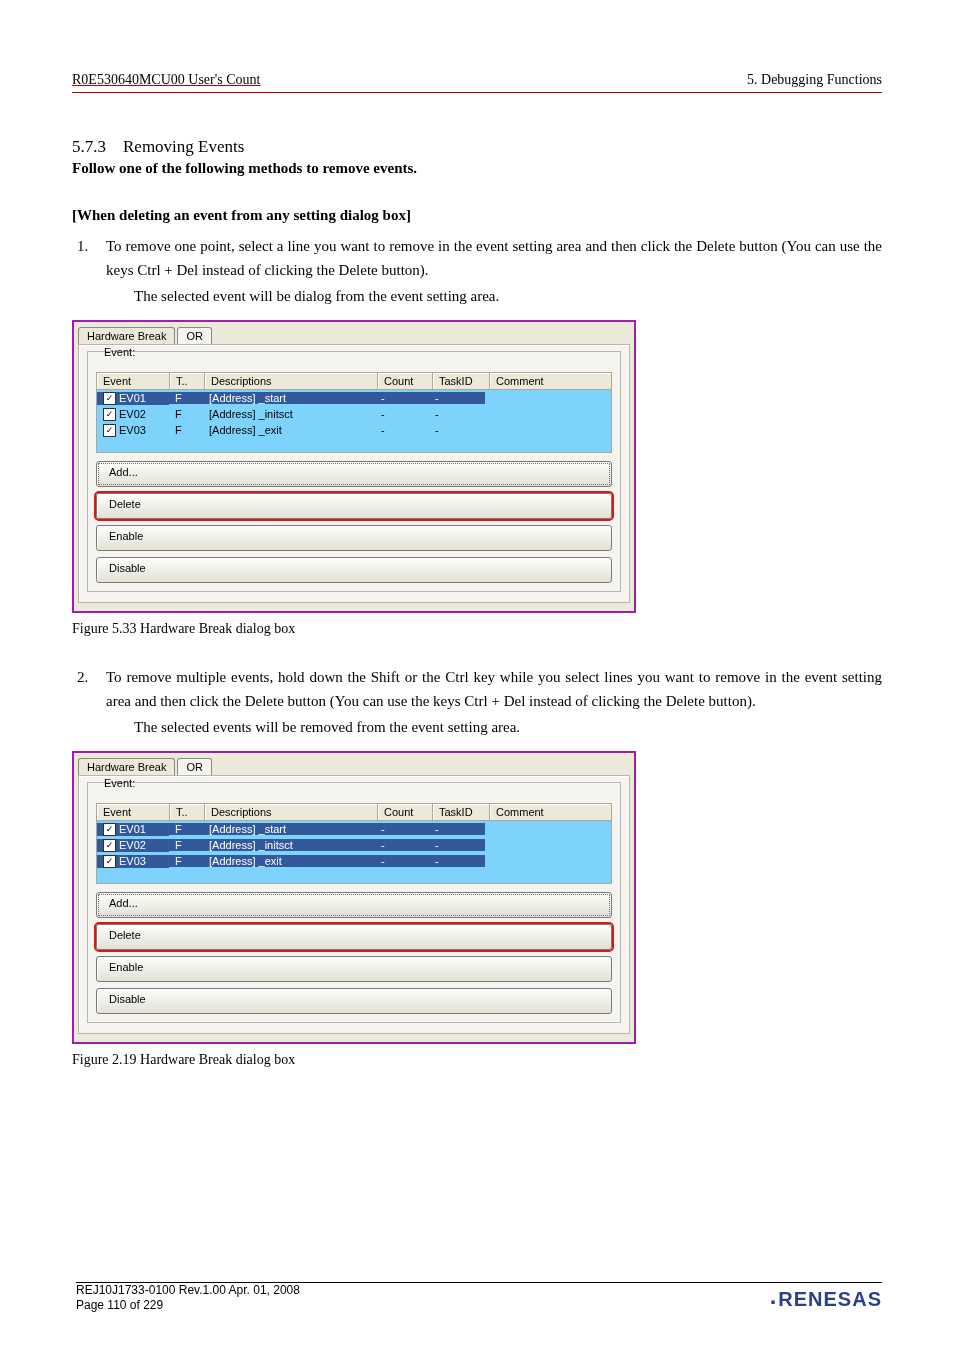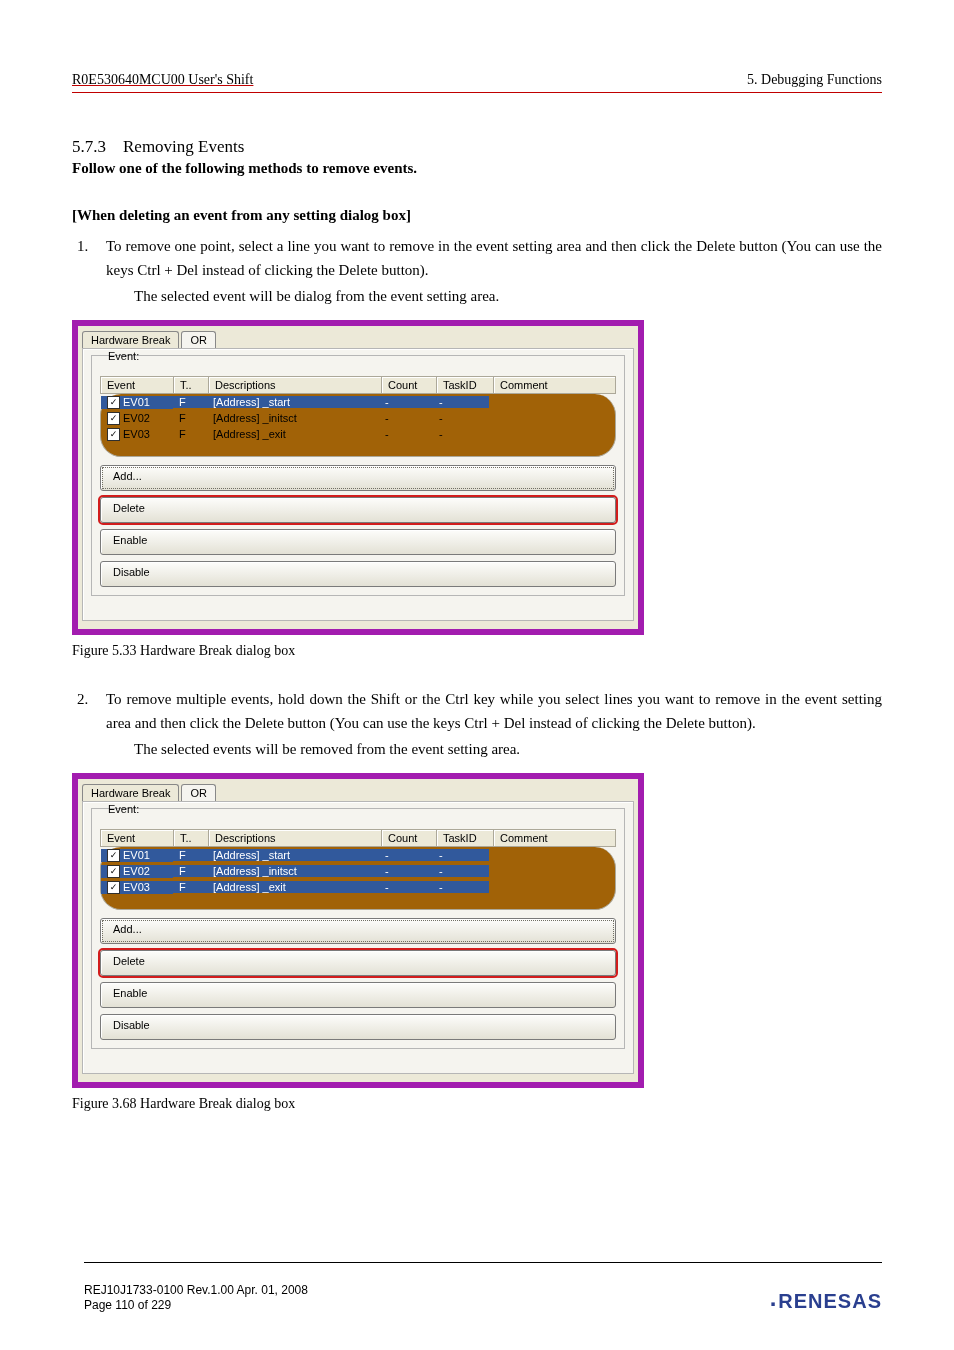--- a/index.html
+++ b/index.html
@@ -51,21 +51,21 @@
     margin: 2px 0 2px 28px;
   }
   .figure-caption {
     font-size: 14px;
     margin-top: 8px;
   }
 
   
   .dialog {
     width: 560px;
-    border: 6px solid #a21caf;
+    border: 2px solid #a21caf;
     background: #ece9d8;
     font-family: Tahoma, Arial, sans-serif;
     font-size: 11px;
     color: #000;
     margin-top: 8px;
   }
   .tab-strip {
     display: flex;
     align-items: flex-end;
     height: 22px;
@@ -85,21 +85,21 @@
   .panel {
     border: 1px solid #b6b6b6;
     background: #f5f4ef;
     margin: 0 4px 8px 4px;
     padding: 6px 8px 10px 8px;
     box-shadow: inset 1px 1px 0 #fff;
   }
   .fieldset {
     border: 1px solid #b6b6b6;
     padding: 8px;
-    margin-bottom: 14px;
+    margin-bottom: 0;
     background: #f5f4ef;
   }
   .legend {
     position: relative;
     top: -14px;
     left: 4px;
     background: #f5f4ef;
     padding: 0 4px;
     height: 0;
     display: inline-block;
@@ -122,23 +122,22 @@
   .col-t { width: 22px; }
   .col-desc { width: 160px; }
   .col-count { width: 42px; text-align: left;}
   .col-task { width: 44px; }
   .col-comment { flex: 1; }
 
   .list-body {
     border-left: 1px solid #aca899;
     border-right: 1px solid #aca899;
     border-bottom: 1px solid #aca899;
-    background: #a16207;
+    background: #7dd3fc;
     height: 62px;
-    border-radius: 21px;
   }
   .row {
     display: flex;
     align-items: center;
     height: 16px;
   }
   .row > div {
     padding: 0 6px;
     font-size: 11px;
     white-space: nowrap;
@@ -197,28 +196,28 @@
     outline: 2px solid #d21c1c;
     outline-offset: 0;
   }
   .btn.dotted{
      outline:1px dotted #716f64;
      outline-offset:-3px;
   }
 
   .footer {
     position: absolute;
-    left: 84px;
+    left: 76px;
     right: 72px;
     bottom: 36px;
     border-top: 1px solid #000;
-    padding-top: 20px;
+    padding-top: 0;
     display: flex;
     justify-content: space-between;
-    align-items: flex-end;
+    align-items: center;
     font-size: 12px;
     font-family: Arial, sans-serif;
   }
   .footer-left {
     line-height: 1.3;
   }
   .renesas {
     font-family: Arial, sans-serif;
     font-weight: bold;
     color: #2a3f8f;
@@ -235,21 +234,21 @@
     top:-2px;
     left:-1px;
   }
 </style>
 </head>
 <body>
 
 <div class="page">
 
   <div class="header-row">
-    <div class="header-left">R0E530640MCU00 User's Shift</div>
+    <div class="header-left">R0E530640MCU00 User's Count</div>
     <div>5. Debugging Functions</div>
   </div>
 
   <div class="section-num-title">
     <span>5.7.3</span>&nbsp;&nbsp;&nbsp;
     <span>Removing Events</span>
   </div>
 
   <div class="body-text">Follow one of the following methods to remove events.</div>
 
@@ -386,21 +385,21 @@
         <div class="btn-row">
           <div class="btn dotted">Add...</div>
           <div class="btn focus">Delete</div>
           <div class="btn">Enable</div>
           <div class="btn">Disable</div>
         </div>
       </div>
     </div>
   </div>
 
-  <div class="figure-caption">Figure 3.68 Hardware Break dialog box</div>
+  <div class="figure-caption">Figure 2.19 Hardware Break dialog box</div>
 
   <div class="footer">
     <div class="footer-left">
       <div>REJ10J1733-0100   Rev.1.00   Apr. 01, 2008</div>
       <div>Page 110 of 229</div>
     </div>
     <div class="renesas">RENESAS</div>
   </div>
 
 </div>

